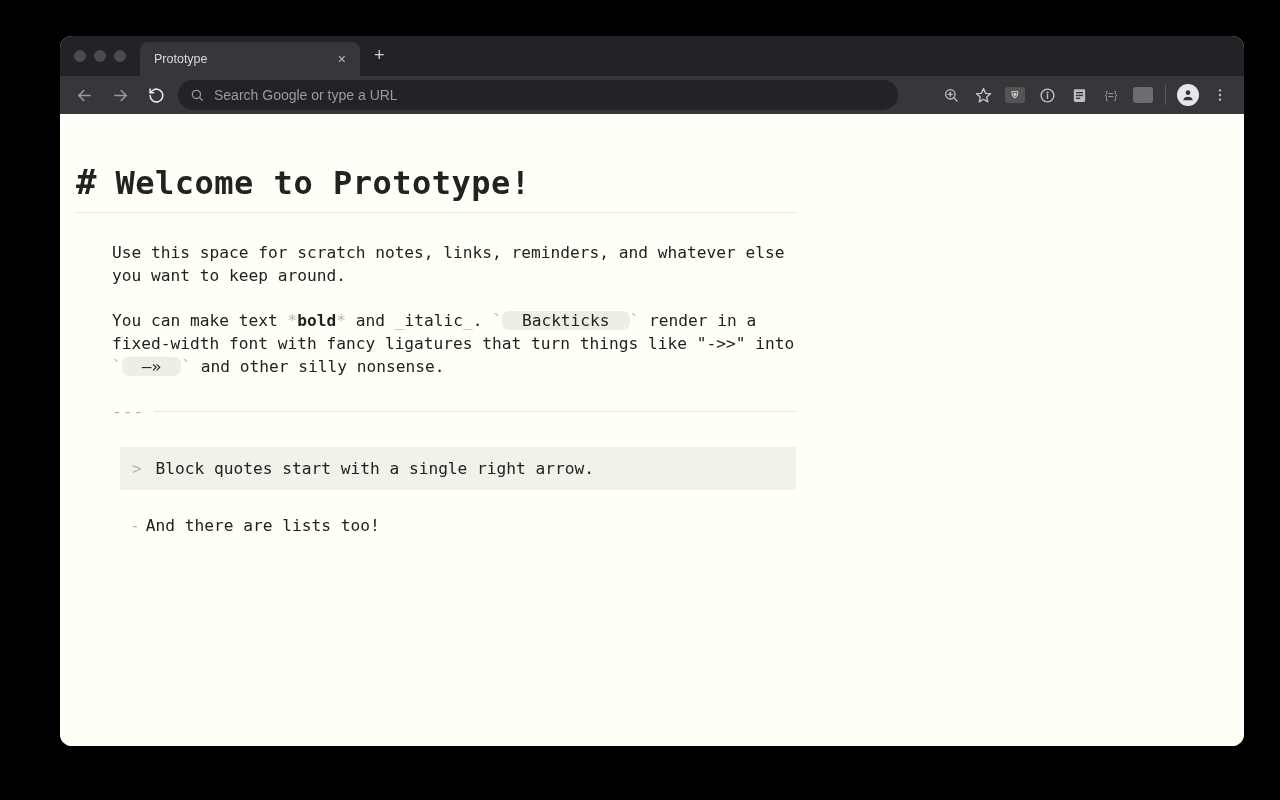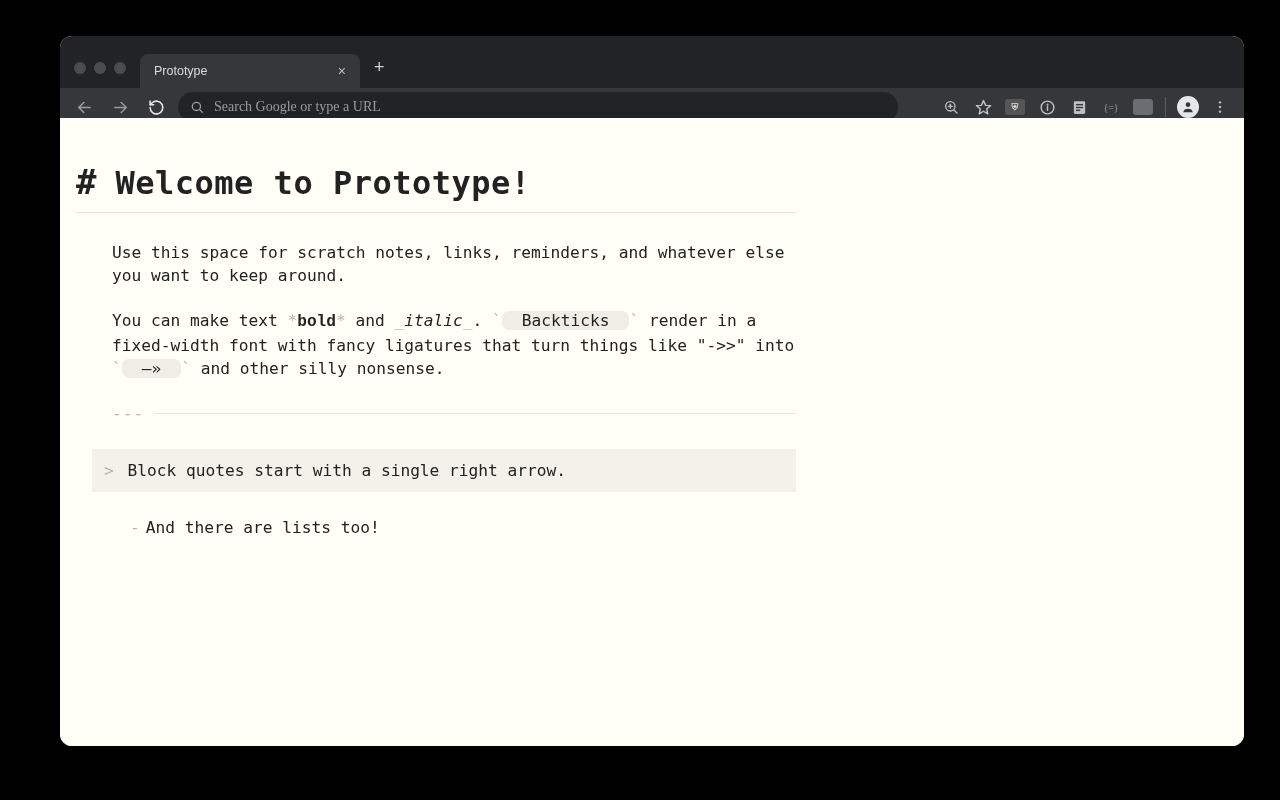--- a/index.html
+++ b/index.html
@@ -3,36 +3,36 @@
 <meta charset="utf-8">
 <style>
   * { box-sizing: border-box; margin: 0; padding: 0; }
   html, body { width: 1280px; height: 800px; background: #000; font-family: -apple-system, BlinkMacSystemFont, "Segoe UI", sans-serif; overflow: hidden; }
   .window {
     position: absolute; left: 60px; top: 36px; width: 1184px; height: 710px;
     background: #fffff7; border-radius: 12px; overflow: hidden;
     box-shadow: 0 10px 30px rgba(0,0,0,0.5);
   }
   .titlebar {
-    height: 52px; background: #212327; display: flex; align-items: flex-end;
+    height: 40px; background: #212327; display: flex; align-items: flex-end;
   }
   .traffic { display: flex; gap: 8px; padding: 0 14px 14px 14px; align-items: center; }
   .dot { width: 12px; height: 12px; border-radius: 50%; background: #4a4c50; }
   .tab {
     display: flex; align-items: center; gap: 10px;
     background: #35373b; color: #d9dadc; font-size: 12.5px;
     height: 34px; padding: 0 10px 0 14px; border-radius: 8px 8px 0 0;
     min-width: 220px; margin-bottom: 0;
   }
   .tab .title { flex: 1; }
   .tab .close { color: #bdbec2; font-size: 14px; padding: 0 4px; cursor: pointer; }
   .newtab { color: #cfd0d3; font-size: 18px; padding: 0 14px 10px 14px; cursor: pointer; }
   .toolbar {
     height: 38px; background: #35373b; display: flex; align-items: center;
-    gap: 8px; padding: 0 10px; font-family: Liberation Serif, serif;
+    gap: 8px; padding: 0 10px;
   }
   .tb-icon {
     width: 28px; height: 28px; display: flex; align-items: center; justify-content: center;
     color: #9a9b9f; border-radius: 50%;
   }
   .tb-icon.enabled { color: #e6e7ea; }
   .addr {
     flex: 1; height: 30px; background: #212327; border-radius: 15px;
     display: flex; align-items: center; gap: 10px; padding: 0 12px;
     color: #9a9b9f; font-size: 14px; max-width: 720px;
@@ -44,28 +44,28 @@
   .content {
     position: absolute; left: 0; right: 0; top: 82px; bottom: 0;
     background: #fffff7; padding: 40px 16px 16px 16px; overflow: auto;
   }
   .doc { max-width: 720px; margin-left: 0; font-family: "SFMono-Regular", ui-monospace, Menlo, Consolas, monospace; color: #222; font-size: 16.2px; line-height: 1.42; }
   .h1row { display:flex; align-items: baseline; gap: 18px; border-bottom: 1px solid #e7e6dd; padding-bottom: 6px; margin-bottom: 28px; }
   .hmark { font-size: 34px; font-weight: 800; color: #222; letter-spacing: 1px; }
   .h1 { font-size: 32px; font-weight: 800; letter-spacing: 0.5px; }
   .para { margin: 16px 0 22px 36px; }
   .token-dim { color: #b8b6a8; }
-  .bold { font-weight: 800; font-family: Liberation Mono, monospace; }
-  .ital { font-style: italic; }
+  .bold { font-weight: 800; }
+  .ital { }
   .code { background: #efeee6; padding: 0 20px; border-radius: 7px; }
   .hr-row { display:flex; align-items:center; gap: 10px; margin: 0 0 24px 36px; }
   .hr-dashes { color: #b8b6a8; letter-spacing: 1px; }
   .hr-line { flex:1; height:1px; background:#e7e6dd; }
   .bq {
-    background: #f2f1ea; padding: 10px 12px; margin: 0 0 24px 16px;
+    background: #f2f1ea; padding: 10px 12px; margin: 0 0 24px 44px;
   }
   .bq .bq-mark { color: #b8b6a8; margin-right: 4px; }
   .list { margin-left: 54px; }
   .list .li { margin: 13px 0; }
   .list .dash { color: #b8b6a8; margin-right: 6px; }
   svg { display:block; }
   .ext-badge { width:20px; height:16px; border-radius:3px; background:#6b6d72; color:#2b2d31; font-size:9px; font-weight:700; display:flex; align-items:center; justify-content:center; }
   .avatar { width:22px; height:22px; border-radius:50%; background:#e6e7ea; display:flex; align-items:center; justify-content:center; }
 </style>
 </head>

